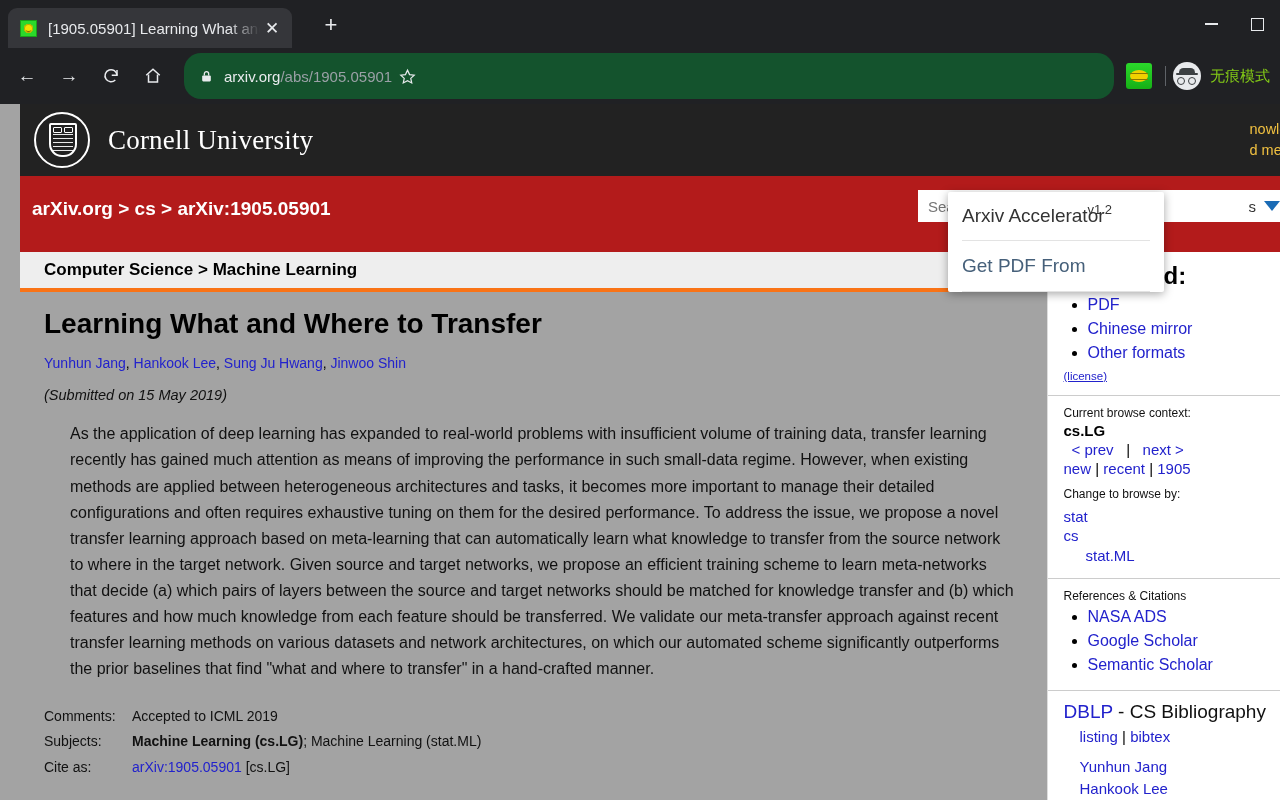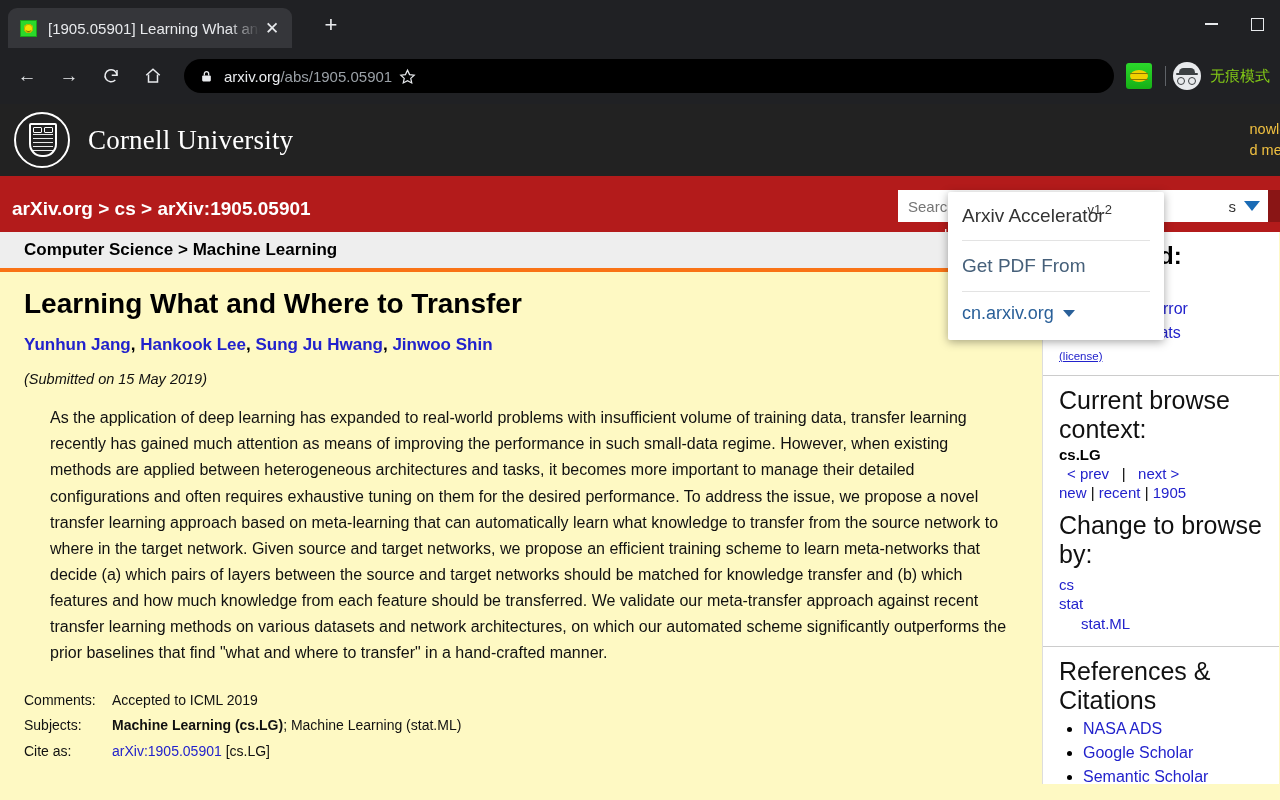--- a/index.html
+++ b/index.html
@@ -64,21 +64,21 @@
   .wc .dash { width: 13px; height: 1.5px; background: #e8eaed; }
   .wc .sq { width: 13px; height: 13px; border: 1.5px solid #e8eaed; }
 
   .toolbar { height: 56px; display: flex; align-items: center; padding: 0 10px; }
   .navbtn {
     width: 34px; height: 34px; margin-right: 8px;
     color: #e8eaed; display: flex; align-items: center; justify-content: center;
     cursor: pointer; font-size: 19px;
   }
   .omnibox {
-    flex: 1; height: 34px; background: #000000; border-radius: 17px;
+    flex: 1; height: 46px; background: #14532d; border-radius: 17px;
     display: flex; align-items: center; padding: 0 10px 0 16px;
     margin: 0 8px 0 6px; min-width: 0;
   }
   .lock { margin-right: 11px; display: flex; }
   .url { font-size: 15px; color: #9aa0a6; white-space: nowrap; overflow: hidden; }
   .url b { color: #e8eaed; font-weight: normal; }
   .star { width: 30px; display: flex; justify-content: center; cursor: pointer; }
   .extbtn {
     width: 26px; height: 26px; margin: 0 6px 0 4px;
     background: linear-gradient(#2bd92b, #16b016);
@@ -109,21 +109,21 @@
     background: #3c4043; border-radius: 2px;
   }
   .incog-circle .g1, .incog-circle .g2 {
     position: absolute; top: 15px; width: 8px; height: 8px;
     border-radius: 50%; border: 1.6px solid #3c4043;
   }
   .incog-circle .g1 { left: 4px; } .incog-circle .g2 { left: 15px; }
   .incog-text { color: #84cc16; font-size: 15px; white-space: nowrap; }
 
   
-  .page { position: relative; width: 1280px; height: 696px; background: #fef9c3; overflow: hidden; }
+  .page { position: relative; width: 1280px; height: 696px; background: #a3a3a3; overflow: hidden; padding-left: 20px; }
 
   .cornell-bar {
     height: 72px; background: #222; display: flex; align-items: center;
     justify-content: space-between; padding: 0 0 0 14px; overflow: hidden;
   }
   .cornell-left { display: flex; align-items: center; }
   .seal {
     width: 56px; height: 56px; border-radius: 50%;
     border: 2px solid #fff; position: relative; flex: 0 0 56px;
   }
@@ -147,21 +147,21 @@
     color: #fff; font-family: "Liberation Serif", serif;
     font-size: 27px; margin-left: 18px; letter-spacing: .2px;
   }
   .cornell-right {
     color: #f0c040; font-size: 14.5px; line-height: 1.45;
     text-align: left; white-space: nowrap; padding-right: 0;
     margin-right: -84px;
   }
 
   .arxiv-bar {
-    background: #b31b1b; height: 56px; color: #fff;
+    background: #b31b1b; height: 76px; color: #fff;
     position: relative; overflow: hidden;
   }
   .breadcrumb {
     position: absolute; left: 12px; top: 22px;
     font-size: 19px; font-weight: bold; color: #fff; white-space: nowrap;
   }
   .searchwrap { position: absolute; left: 898px; top: 14px; display: flex; }
   .searchbox {
     width: 270px; height: 32px; background: #fff; border: 0;
     font-size: 15px; color: #6b6b6b; padding: 0 10px;
@@ -190,37 +190,37 @@
   .content-wrap { display: flex; height: 552px; }
   .main-col { width: 1043px; position: relative; border-right: 1px solid #ddd; }
   .subject-bar {
     background: #eee; border-bottom: 4px solid #f97316;
     padding: 8px 0 8px 24px; font-size: 17px; font-weight: bold; color: #000;
   }
   .paper-title {
     font-size: 28px; font-weight: bold; color: #000;
     padding: 16px 24px 0 24px; line-height: 1.15;
   }
-  .authors { padding: 14px 24px 0 24px; font-size: 17px; line-height: 1.3; font-weight: bold; }
+  .authors { padding: 14px 24px 0 24px; font-size: 14px; line-height: 1.3; }
   .authors a { color: #2222cc; text-decoration: none; }
   .submitted { padding: 15px 24px 0 24px; font-size: 14.5px; font-style: italic; color: #111; }
   .abstract {
     margin: 18px 30px 0 50px; font-size: 16px; line-height: 1.63;
     color: #111; text-align: left;
   }
   .meta { margin: 24px 0 0 24px; font-size: 14px; color: #111; }
   .meta-row { display: flex; margin-bottom: 5px; line-height: 1.45; }
   .meta-key { width: 88px; flex: 0 0 88px; color: #111; }
   .meta-val a { color: #2222cc; text-decoration: none; }
   .meta-val b { font-weight: bold; }
 
   .side-col { width: 236px; background: #fff; font-size: 15px; }
   .side-box { padding: 10px 0 12px 16px; border-bottom: 1px solid #ccc; }
   .side-h-big { font-size: 24px; font-weight: bold; color: #000; margin-bottom: 3px; }
-  .side-h { font-size: 25px; color: #111; margin-bottom: 2px; }
+  .side-h { font-size: 12px; color: #111; margin-bottom: 2px; }
   .side-ul { list-style: disc; margin: 0 0 0 24px; }
   .side-ul li { margin: 1px 0; font-size: 16px; line-height: 1.45; }
   .side-ul li a { color: #2222cc; text-decoration: none; }
   .license { font-size: 11.5px; color: #2222cc; margin-top: 2px; }
   .ctx-code { font-weight: bold; font-size: 15px; color: #000; margin: 2px 0; }
   .ctx-nav { margin: 2px 0 0 8px; font-size: 15px; }
   .ctx-nav a { color: #2222cc; text-decoration: none; }
   .ctx-nav2 { margin: 2px 0 10px 0; font-size: 15px; }
   .ctx-nav2 a { color: #2222cc; text-decoration: none; }
   .browse-list { margin-top: 6px; line-height: 1.32; }
@@ -408,22 +408,22 @@
           </div>
           <div class="ctx-nav2">
             <a href="#">new</a>
             <span>|</span>
             <a href="#">recent</a>
             <span>|</span>
             <a href="#">1905</a>
           </div>
           <div class="side-h">Change to browse by:</div>
           <div class="browse-list">
+            <a href="#">stat</a>
             <a href="#">cs</a>
-            <a href="#">stat</a>
             <a href="#" class="indent">stat.ML</a>
           </div>
         </div>
 
         <div class="side-box">
           <div class="side-h">References &amp; Citations</div>
           <ul class="side-ul">
             <li><a href="#">NASA ADS</a></li>
             <li><a href="#">Google Scholar</a></li>
             <li><a href="#">Semantic Scholar</a></li>
@@ -447,20 +447,16 @@
     </div>
 
     <div class="popup">
       <div class="popup-row">
         <span class="popup-title">Arxiv Accelerator</span>
         <span class="popup-ver">v1.2</span>
       </div>
       <div class="popup-divider"></div>
       <div class="popup-label">Get PDF From</div>
       <div class="popup-divider"></div>
-      <div class="popup-select">
-        <span>cn.arxiv.org</span>
-        <span class="popup-caret"></span>
-      </div>
     </div>
 
   </div>
 </div>
 
 </body></html>

